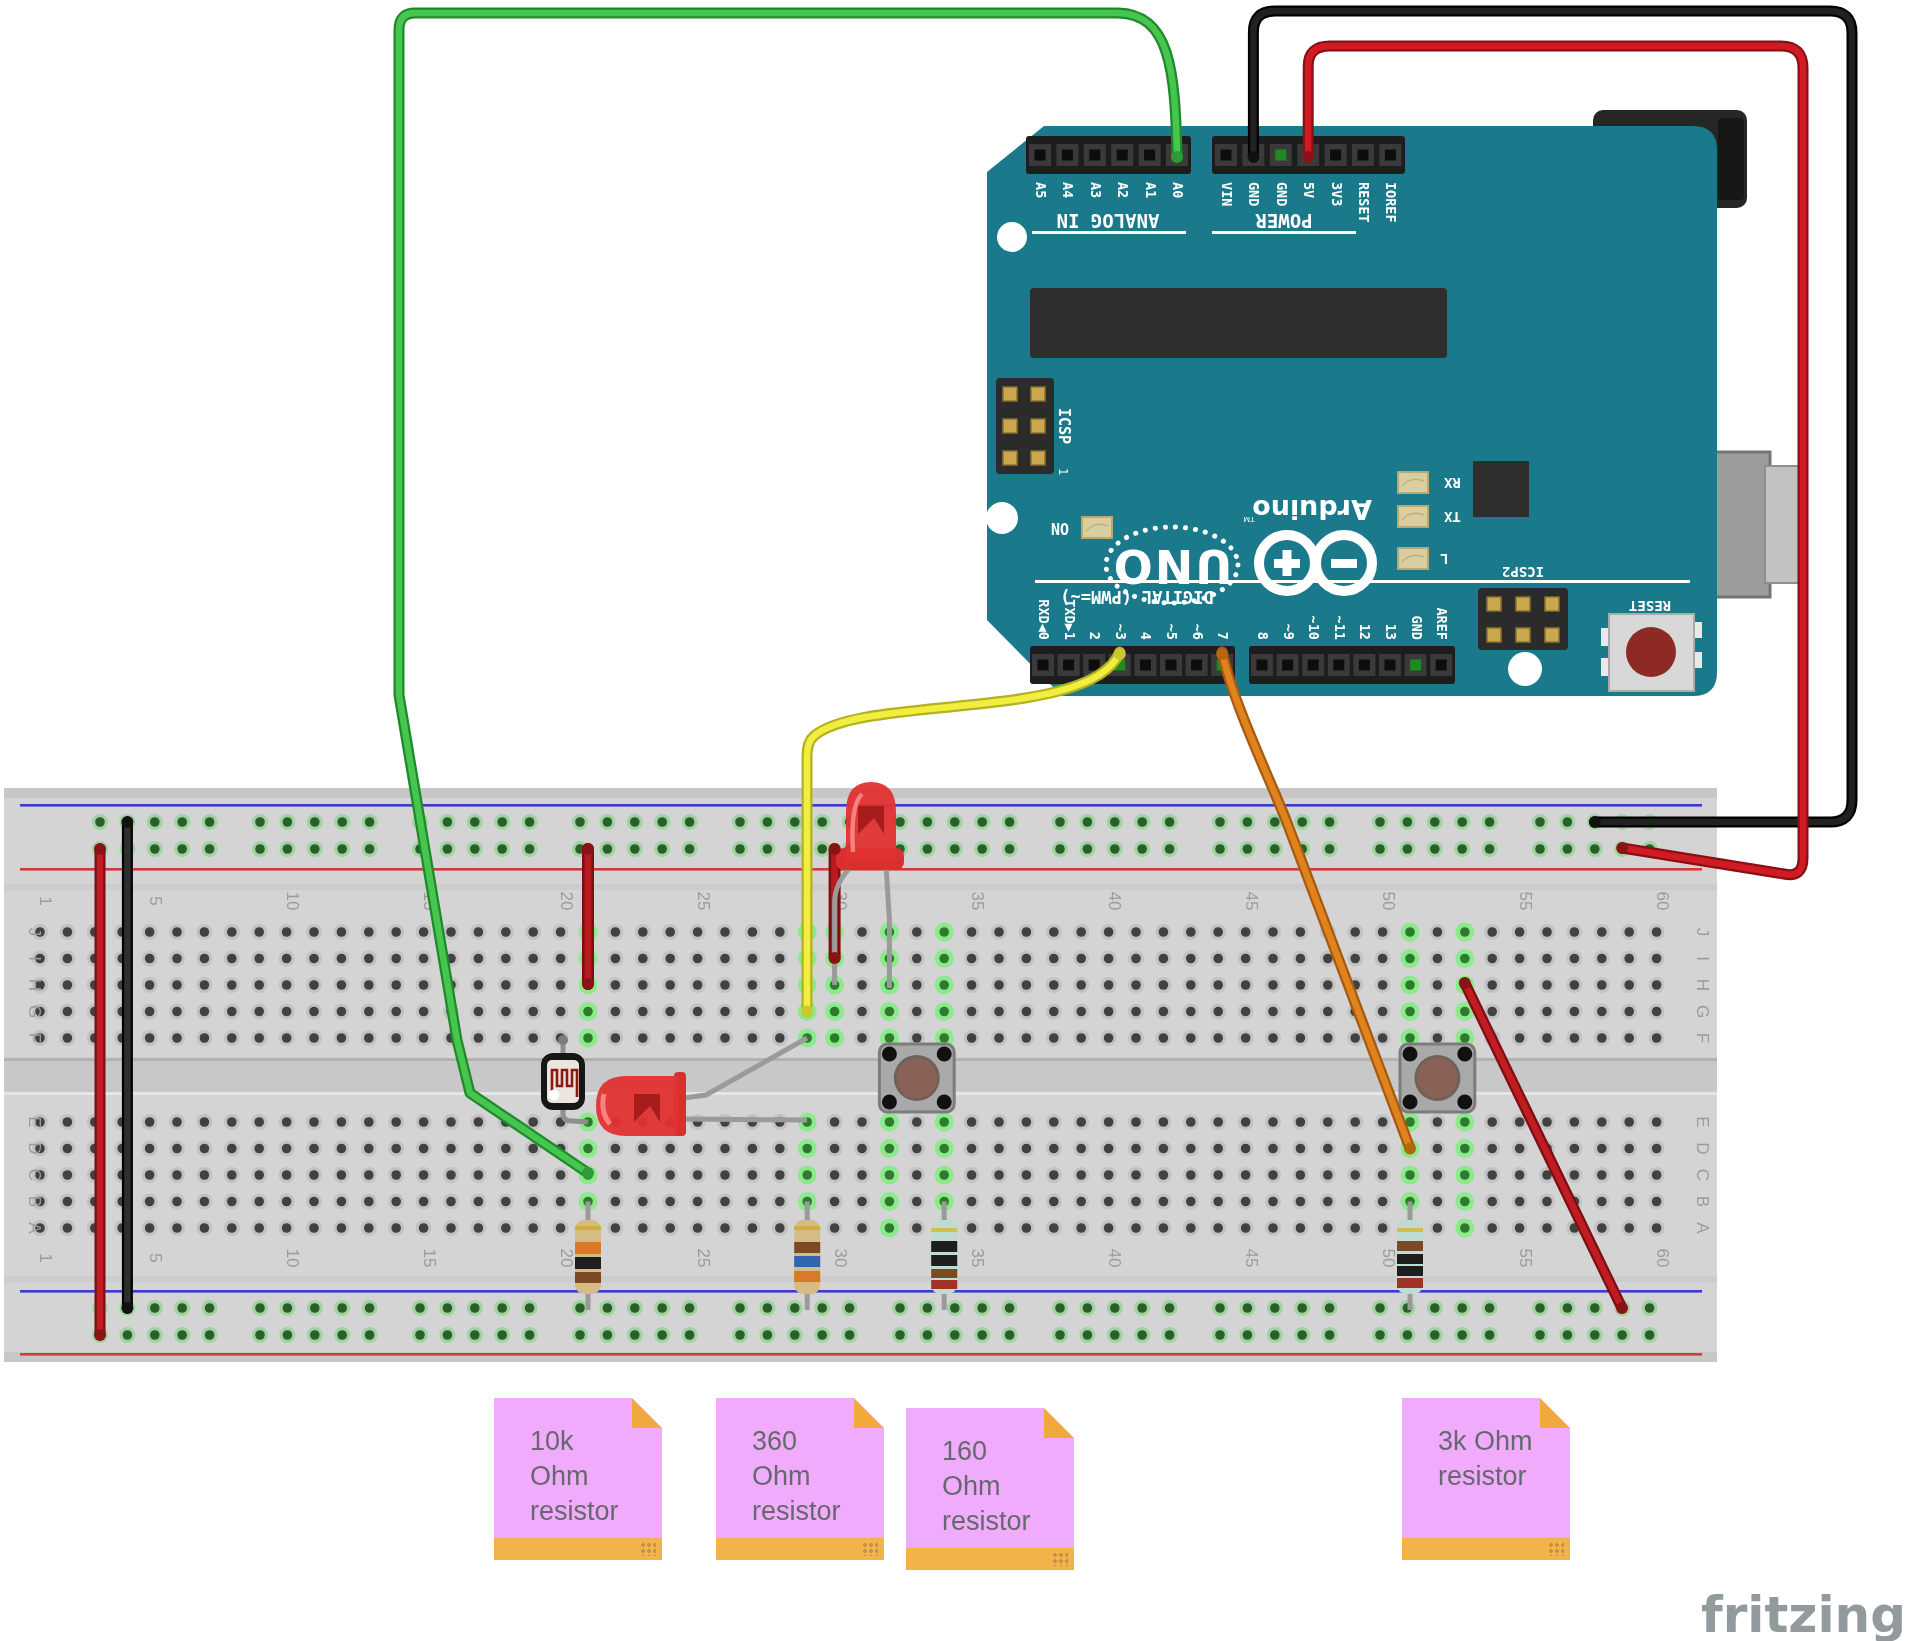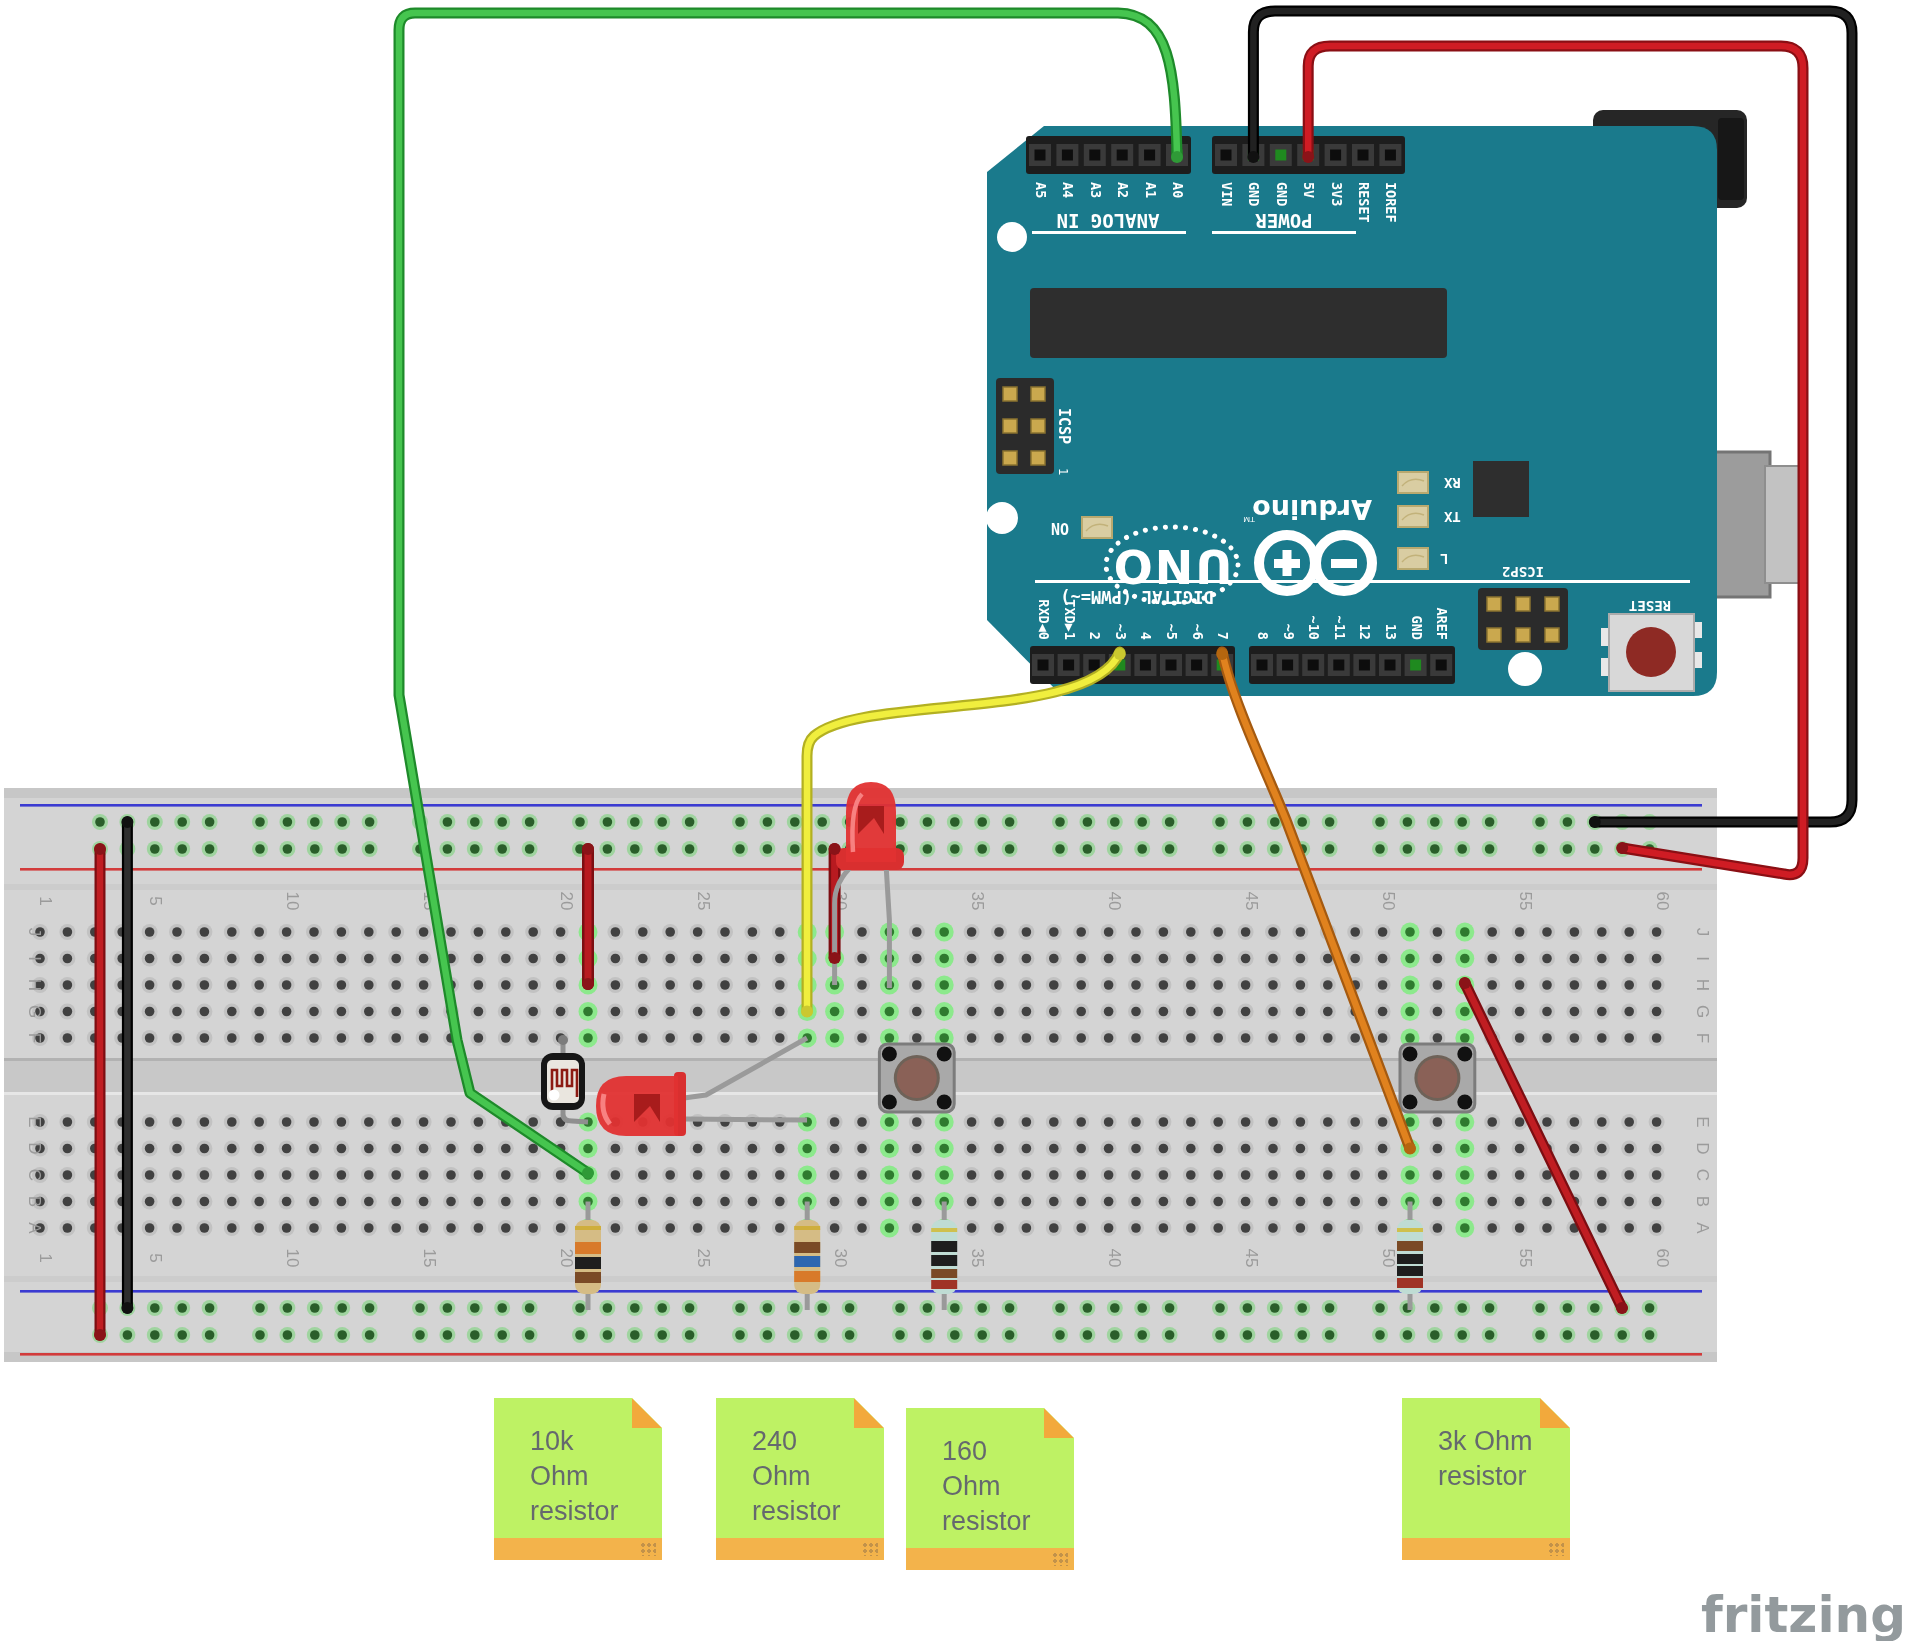--- a/index.html
+++ b/index.html
@@ -1,19 +1,19 @@
 <!DOCTYPE html>
 <html><head>
 <meta charset="utf-8">
 <style>
   html,body{margin:0;padding:0;background:#fff;}
   #stage{position:relative;width:1914px;height:1641px;background:#ffffff;overflow:hidden;
          font-family:"Liberation Sans",sans-serif;}
   #scene{position:absolute;left:0;top:0;}
-  .note{position:absolute;width:168px;height:162px;background:#bef264;
+  .note{position:absolute;width:168px;height:162px;background:#f0abfc;
         clip-path:polygon(0 0,calc(100% - 30px) 0,100% 30px,100% 100%,0 100%);}
   .note .fold{position:absolute;top:0;right:0;width:30px;height:30px;background:#f2a93c;
         clip-path:polygon(0 0,100% 100%,0 100%);}
   .note .bar{position:absolute;bottom:0;left:0;right:0;height:22px;background:#f3b34b;}
   .note .grip{position:absolute;right:6px;bottom:4px;width:16px;height:14px;
         background-image:radial-gradient(#c2924a 1.6px,transparent 1.8px);
         background-size:6px 6px;}
   .note .txt{position:absolute;left:36px;top:26px;font-size:27px;line-height:35px;color:#65696e;}
   #watermark{position:absolute;right:8px;top:1586px;font-size:50px;font-weight:600;
         color:#939a9d;letter-spacing:0px;font-family:"DejaVu Sans",sans-serif;}
@@ -2106,21 +2106,21 @@
       <div>10k</div>
       <div>Ohm</div>
       <div>resistor</div>
     </div>
     <div class="bar"></div>
     <div class="grip"></div>
   </div>
   <div class="note" style="left:716px;top:1398px">
     <div class="fold"></div>
     <div class="txt">
-      <div>240</div>
+      <div>360</div>
       <div>Ohm</div>
       <div>resistor</div>
     </div>
     <div class="bar"></div>
     <div class="grip"></div>
   </div>
   <div class="note" style="left:906px;top:1408px">
     <div class="fold"></div>
     <div class="txt">
       <div>160</div>

